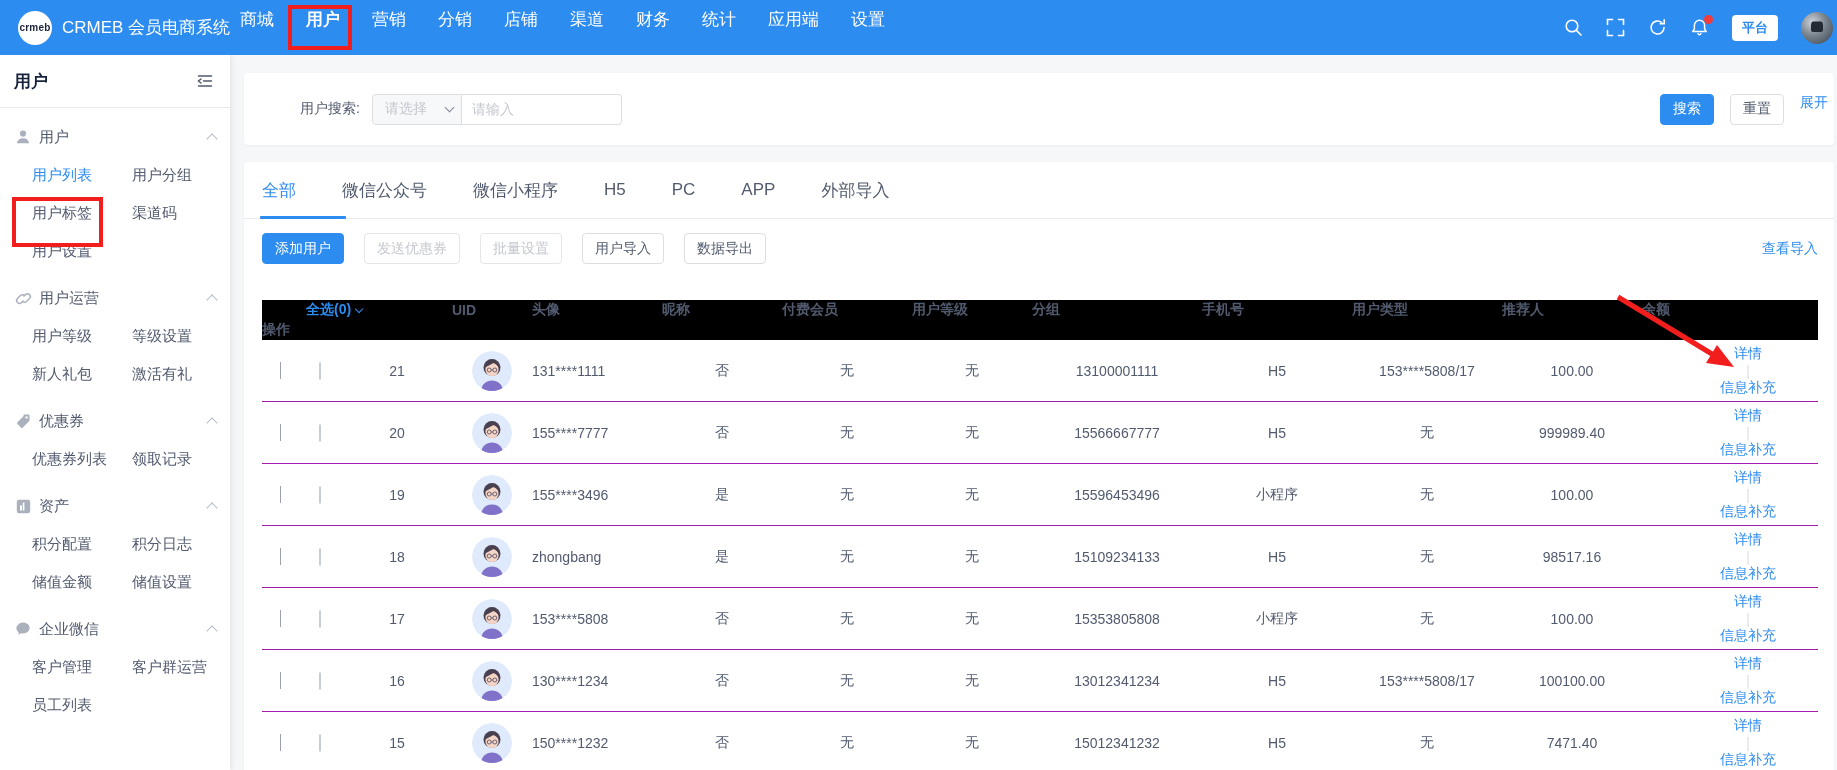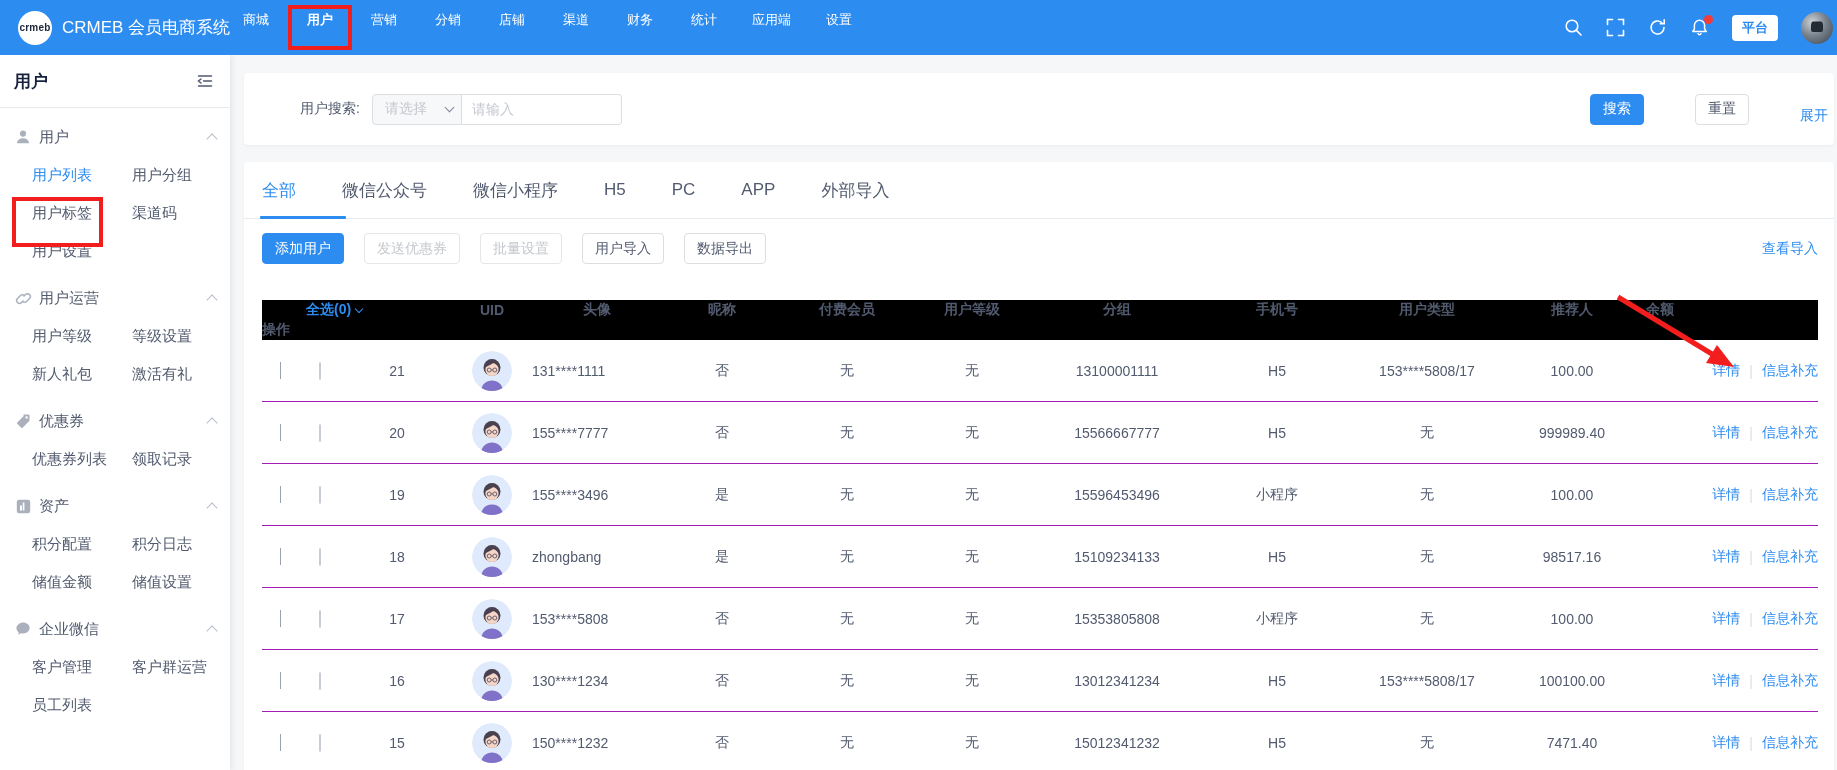--- a/index.html
+++ b/index.html
@@ -11,21 +11,21 @@
   }
   
   .navbar { position:absolute; top:0; left:0; right:0; height:55px;
     background:#2d8cf0; display:flex; align-items:center; z-index:6; color:#fff; }
   .logo-circle { width:34px;height:34px;border-radius:50%;background:#fff;color:#1c2438;
     font-weight:bold;font-size:10px;display:flex;align-items:center;justify-content:center;
     margin-left:18px; flex:0 0 auto; letter-spacing:.2px;}
   .brand { font-size:17px; margin-left:10px; white-space:nowrap; }
   .nav-menu { position:absolute; left:224px; top:0; height:55px; display:flex; }
   .nav-item { width:64px; min-width:64px; padding:0 16px; width:auto; height:39px;
-    display:flex; align-items:center; justify-content:center; font-size:13px;
+    display:flex; align-items:center; justify-content:center; font-size:17px;
     color:#fff; cursor:pointer; white-space:nowrap;}
   .nav-item.active { font-weight:bold; }
   .nav-right { margin-left:auto; display:flex; align-items:center; gap:23px; padding-right:4px; }
   .nav-icon { width:19px; height:19px; display:block; cursor:pointer; }
   .bell-wrap { position:relative; }
   .bell-dot { position:absolute; top:-3px; right:-4px; width:9px; height:9px;
     border-radius:50%; background:#f53a3a; }
   .platform-badge { background:#fff; color:#2d8cf0; font-size:13px; font-weight:bold;
     height:26px; padding:0 10px; border-radius:4px; display:flex; align-items:center; cursor:pointer;}
   .nav-avatar { width:32px; height:32px; border-radius:50%;
@@ -60,21 +60,21 @@
   .search-label { font-size:14px; color:#515a6e; white-space:nowrap; }
   .search-select { margin-left:12px; width:90px; height:31px; border:1px solid #dcdee2;
     border-radius:4px 0 0 4px; background:#f7f8fa; display:flex; align-items:center;
     padding:0 8px 0 12px; color:#c5c8ce; cursor:pointer; justify-content:space-between;}
   .chev-down { width:7px; height:7px; border-left:1.5px solid #808695; border-top:1.5px solid #808695;
     transform:rotate(225deg); margin-top:-4px;}
   .search-input { width:160px; height:31px; border:1px solid #dcdee2; border-left:none;
     border-radius:0 4px 4px 0; padding:0 10px; font-size:14px; color:#515a6e; outline:none;
     font-family:inherit;}
   .search-input::placeholder { color:#c5c8ce; }
-  .search-actions { margin-left:auto; display:flex; align-items:flex-end;gap:35px; }
+  .search-actions { margin-left:auto; display:flex; align-items:flex-start; }
   .btn { height:31px; border-radius:4px; font-size:14px; display:inline-flex; align-items:center;
     justify-content:center; padding:0 12px; cursor:pointer; border:1px solid #dcdee2;
     background:#fff; color:#515a6e; white-space:nowrap; font-family:inherit;}
   .btn.primary { background:#2d8cf0; border-color:#2d8cf0; color:#fff; }
   .btn.disabled { color:#c5c8ce; border-color:#e4e6ea; cursor:not-allowed; }
   .search-actions .btn { margin-left:16px; }
   .link { color:#2d8cf0; cursor:pointer; font-size:14px; white-space:nowrap; }
   .search-actions .link { margin-left:16px; }
   .list-card { left:14px; right:3px; top:107px; height:700px; }
   .tabs-row { height:57px; border-bottom:1px solid #e8eaec; display:flex; align-items:flex-end;
@@ -85,30 +85,30 @@
   .tab.active::after { content:""; position:absolute; left:-2px; bottom:-1px; width:86px;
     height:3px; background:#2d8cf0; border-radius:1px;}
   .toolbar { display:flex; align-items:center; padding:14px 16px 0 18px; }
   .toolbar .btn { margin-right:20px; }
   .toolbar .link { margin-left:auto; margin-right:0; }
   
   .table { margin:36px 16px 0 18px;
     --cols: 36px 44px 110px 80px 130px 120px 130px 120px 170px 150px 150px 140px 1fr 140px; }
   .thead { display:grid; grid-template-columns:var(--cols); background:#000000; height:40px;
     align-items:center; font-weight:bold; color:#515a6e; font-size:14px;}
-  .th { text-align:center; white-space:nowrap; }
+  .th { white-space:nowrap; }
   .th.selectall { grid-column:1 / 4; text-align:left; padding-left:44px; color:#2d8cf0;
     cursor:pointer; display:flex; align-items:center; font-weight:bold;}
   .th.selectall .chev-down{border-color:#2d8cf0; margin-left:5px; margin-top:-2px; width:6px;height:6px;}
   .th.col-action { text-align:right; padding-right:20px; }
   .trow { display:grid; grid-template-columns:var(--cols); height:62px; align-items:center;
     border-bottom:1px solid #a21caf; background:#fff; font-size:14px;}
   .td { text-align:center; white-space:nowrap; overflow:visible;}
   .td.col-nickname { text-align:left; }
-  .td.col-action { text-align:right; display:flex; align-items:center; justify-content:flex-end;}
+  .td.col-action { text-align:right; display:flex; align-items:center; justify-content:flex-end;flex-direction:column;}
   .expand-chev { width:8px; height:8px; border-top:1.6px solid #9aa2ad; border-right:1.6px solid #9aa2ad;
     transform:rotate(45deg); margin:0 auto; cursor:pointer;}
   .checkbox { width:16px; height:16px; border:1px solid #c8ccd4; border-radius:3px; background:#fff;
     margin:0 auto; cursor:pointer;}
   .avatar { width:40px; height:40px; border-radius:50%; overflow:hidden; display:inline-block; vertical-align:middle;}
   .action-divider { color:#dcdee2; margin:0 9px; }
   
   .anno { position:absolute; border:4px solid #f21d1d; z-index:20; pointer-events:none; }
   .anno-nav { left:288px; top:5px; width:64px; height:45px; border-width:4px;}
   .anno-side { left:12px; top:197px; width:91px; height:50px; }

